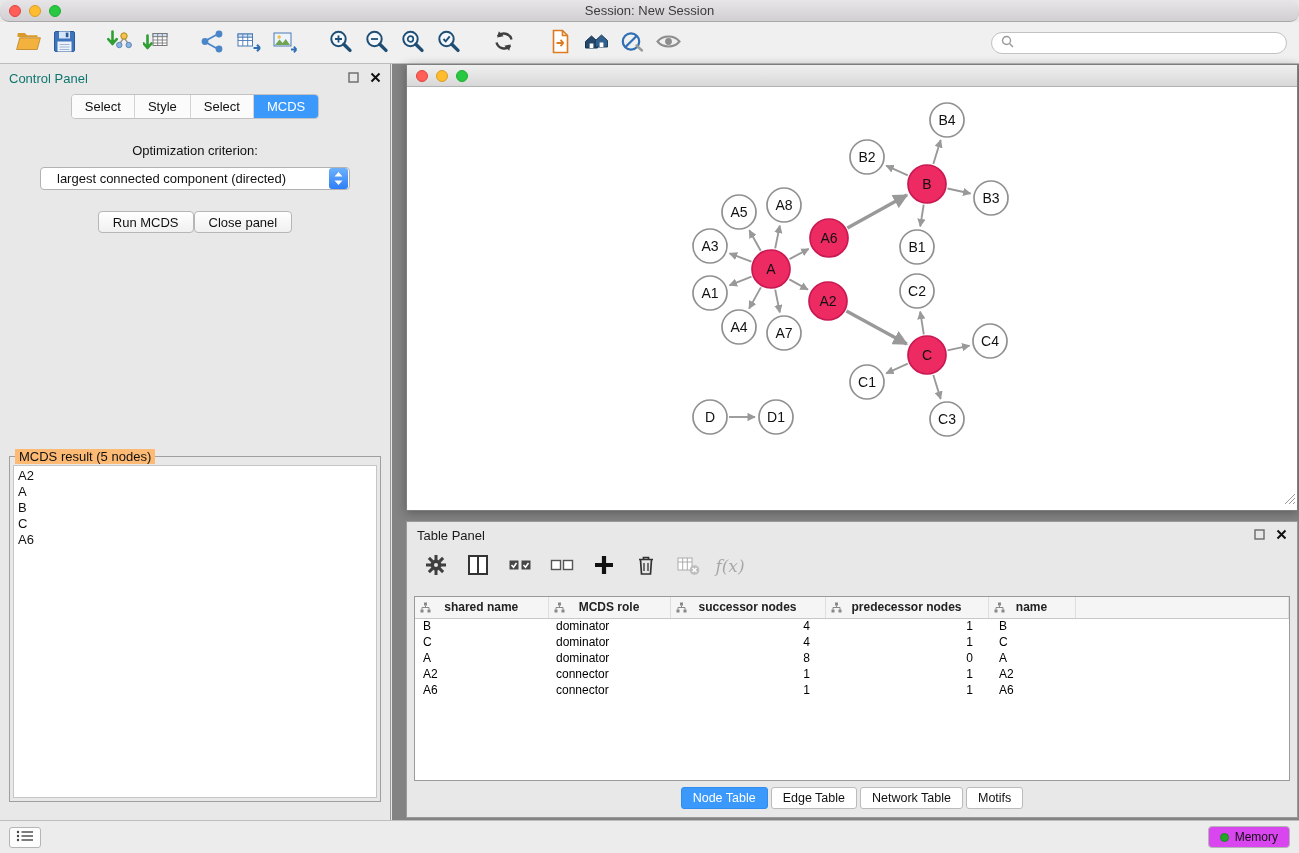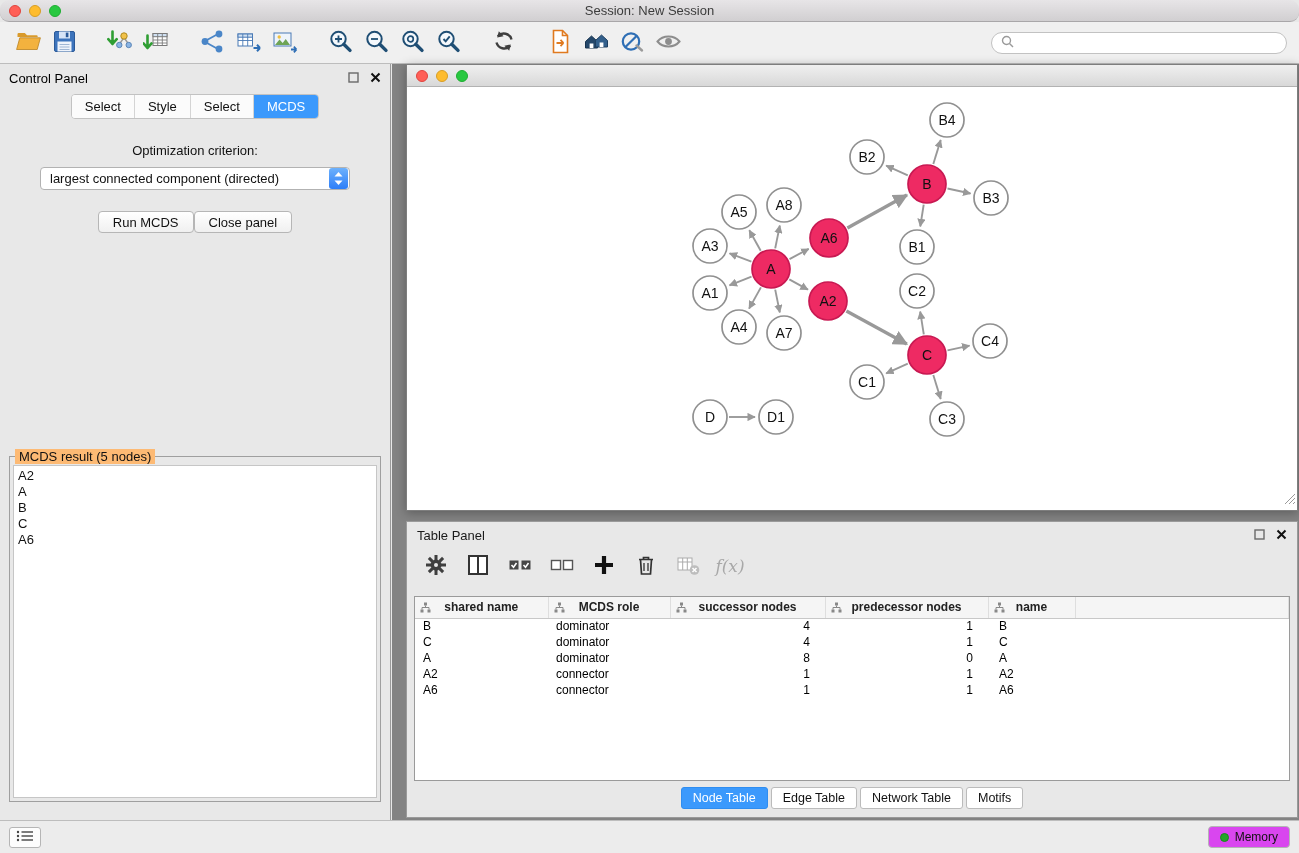--- a/index.html
+++ b/index.html
@@ -18,31 +18,31 @@
 
   
   .toolbar{position:absolute;top:22px;left:0;right:0;height:42px;background:#f0f0f0;border-bottom:1px solid #bdbdbd;display:flex;align-items:center;padding:0 10px;}
   .tbtn{width:36px;height:34px;border:none;background:transparent;display:flex;align-items:center;justify-content:center;padding:0;}
   .gap{width:20px;flex:0 0 auto;}
   .search-box{margin-left:auto;margin-right:2px;width:296px;height:22px;border:1px solid #c2c2c2;border-radius:12px;background:#fff;display:flex;align-items:center;padding:0 9px;}
   .search-box input{border:none;outline:none;flex:1;font-size:13px;margin-left:6px;background:transparent;font-family:"Liberation Sans",sans-serif;}
 
   
   .control-panel{position:absolute;left:0;top:64px;width:391px;height:756px;background:#e8e8e8;border-right:1px solid #9a9a9a;}
-  .panel-header{height:28px;display:flex;align-items:center;padding:0 9px;font-size:13px;color:#000000;}
+  .panel-header{height:28px;display:flex;align-items:center;padding:0 9px;font-size:13px;color:#0f766e;}
   .panel-controls{margin-left:auto;display:flex;gap:11px;align-items:center;}
   .wc-btn{border:none;background:transparent;display:flex;align-items:center;padding:0;}
   .cp-tabs{display:flex;justify-content:center;margin-top:2px;}
   .seg{border:1px solid #c2c2c2;border-radius:4px;overflow:hidden;display:flex;background:#fbfbfb;}
   .cptab{padding:4px 13px;font-size:13px;color:#111;border-right:1px solid #d4d4d4;background:#fbfbfb;}
   .cptab:last-child{border-right:none;}
   .cptab.active{background:#3b99fc;color:#fff;}
   .opt-label{text-align:center;margin-top:24px;font-size:13px;color:#111;}
   .dropdown{margin:9px auto 0;width:310px;height:23px;border:1px solid #b2b2b2;border-radius:4px;background:#fff;display:flex;align-items:center;}
-  .dd-text{font-size:13px;padding-left:9px;flex:1;white-space:nowrap;overflow:hidden;color:#111;}
+  .dd-text{font-size:13px;padding-left:16px;flex:1;white-space:nowrap;overflow:hidden;color:#111;}
   .dd-arrows{width:19px;height:21px;border-radius:3px;background:linear-gradient(#6db1fc,#2d7ef8);display:flex;align-items:center;justify-content:center;margin-right:1px;flex:0 0 auto;}
   .btn-row{display:flex;justify-content:center;margin-top:21px;}
   .mac-btn{height:22px;padding:0 14px;font-size:13px;border:1px solid #b6b6b6;border-radius:4px;background:linear-gradient(#ffffff,#f0f0f0);color:#111;}
   .result-fieldset{position:absolute;left:9px;right:9px;top:392px;bottom:18px;border:1px solid #9f9f9f;}
   .result-legend{position:absolute;top:-8px;left:5px;background:#fdba74;padding:0 4px;font-size:13px;color:#111;}
   .result-list{position:absolute;left:3px;right:3px;top:8px;bottom:3px;background:#fff;border:1px solid #c6c6c6;padding:2px 4px;font-size:13px;line-height:16px;color:#111;overflow:auto;}
 
   
   .desktop{position:absolute;left:392px;top:64px;right:0;bottom:33px;background:#838383;}
   .network-window{position:absolute;left:14px;top:0;right:1px;height:447px;background:#fff;border:1px solid #7e7e7e;box-shadow:0 2px 10px rgba(0,0,0,.3);}

